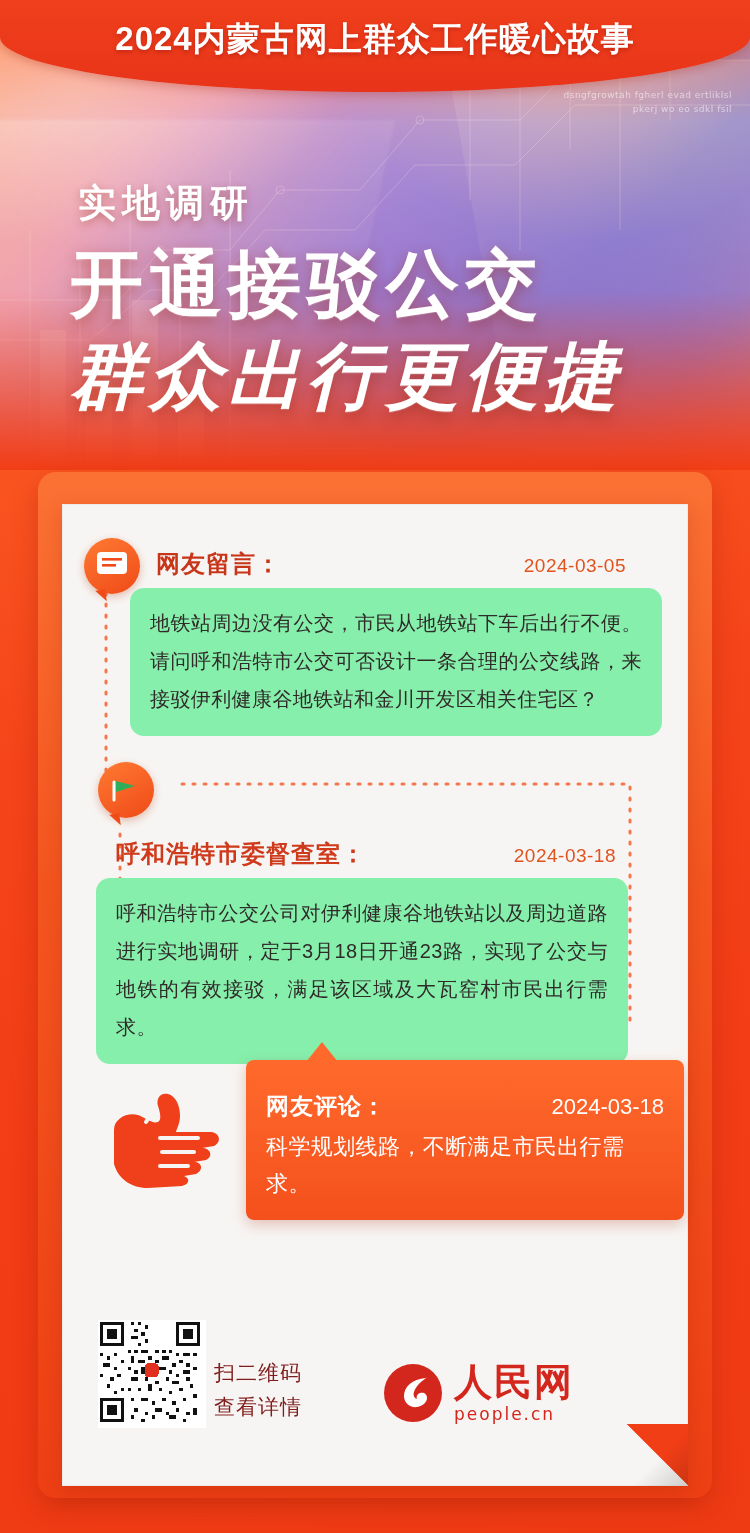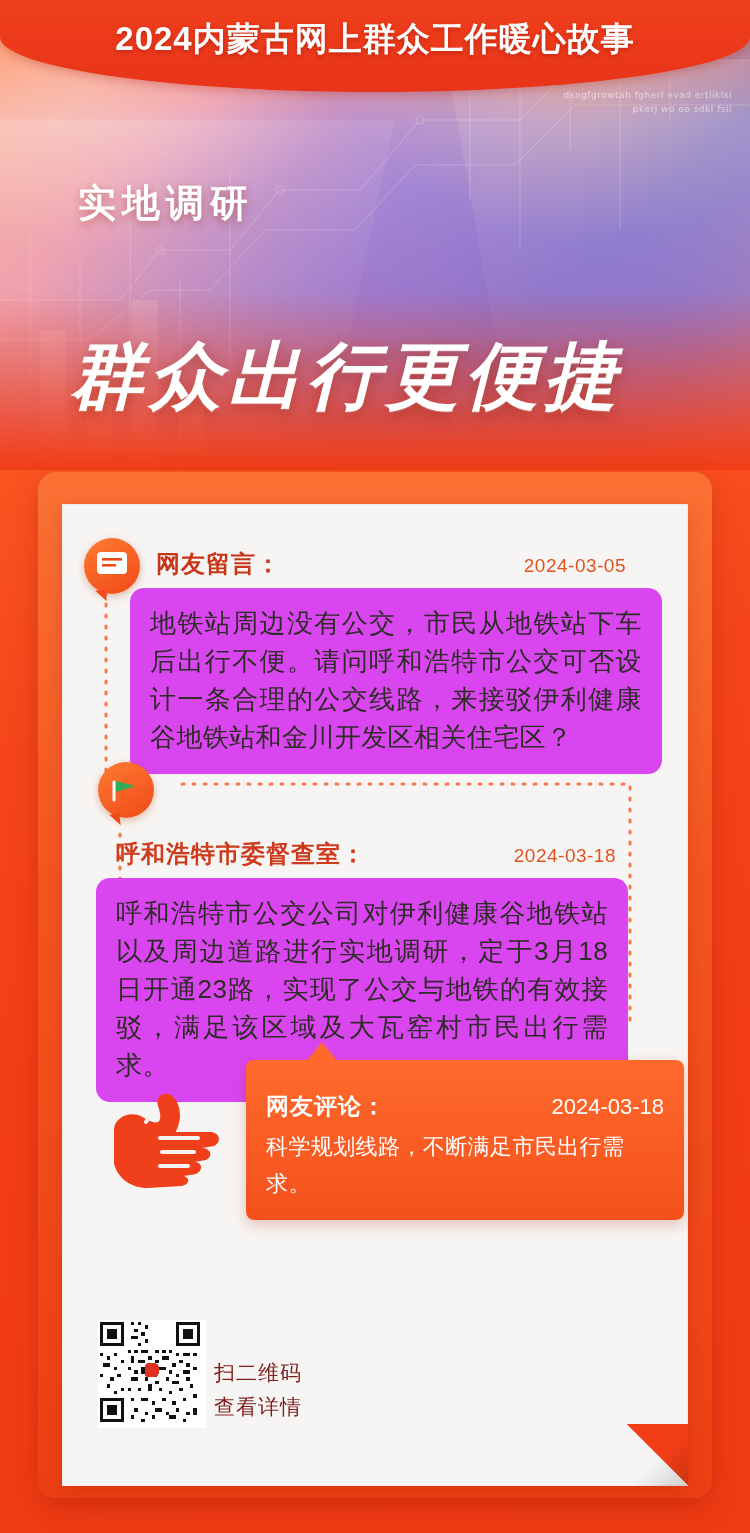--- a/index.html
+++ b/index.html
@@ -208,25 +208,25 @@
     margin-left: auto;
     font-size: 19px;
     color: #e0531f;
     font-weight: normal;
     letter-spacing: 0.5px;
     margin-top: 7px;
   }
 
   .bubble {
     position: absolute;
-    background: #d946ef;
+    background: #86efac;
     border-radius: 14px;
     padding: 16px 20px 18px 20px;
     color: #2f2b28;
-    font-size: 26px;
+    font-size: 20px;
     line-height: 38px;
     letter-spacing: 0.4px;
     text-align: justify;
   }
 
   
   .icon-badge {
     position: absolute;
     width: 56px; height: 56px;
     border-radius: 50%;
@@ -367,20 +367,21 @@
     <div class="hero-veil"></div>
 
     <div class="tiny-text t1">dsngfgrowtah fgherl evad  ertliklsl</div>
     <div class="tiny-text t2">pkerj wo eo sdkl fsil</div>
   </div>
 
   <div class="ribbon"></div>
   <div class="ribbon-title">2024内蒙古网上群众工作暖心故事</div>
 
   <div class="kicker">实地调研</div>
+  <div class="headline l1">开通接驳公交</div>
   <div class="headline l2">群众出行更便捷</div>
 
   <div class="card-top-bar2"></div>
   <div class="card-top-bar"></div>
   <div class="card-shadow"></div>
 
   <div class="paper">
 
     <svg class="dots-svg" viewBox="0 0 626 982">
       <g stroke="#f4764a" stroke-width="3" fill="none" stroke-dasharray="2 9" stroke-linecap="round">
@@ -535,17 +536,27 @@
           <rect x="13" y="12" width="4" height="4" rx="1"></rect>
         </g>
       </svg>
     </div>
 
     <div class="qr-text">
       <div>扫二维码</div>
       <div>查看详情</div>
     </div>
 
+    <div class="logo">
+      <svg class="logo-mark" viewBox="0 0 62 62">
+        <circle cx="31" cy="31" r="29" fill="#d3261c"></circle>
+        <path d="M44,16 C30,17 22,25 22,34 C22,41 28,46 35,45 C41,44 45,40 45,36 C45,32 42,30 38,31 C35,32 34,35 35,37 C32,36 31,33 32,30 C34,24 39,19 46,15 Z" fill="#ffffff"></path>
+      </svg>
+      <div class="logo-words">
+        <div class="logo-cn">人民网</div>
+        <div class="logo-en">people.cn</div>
+      </div>
+    </div>
 
     <div class="fold"></div>
     <div class="fold-shade"></div>
   </div>
 </div>
 
 </body></html>

